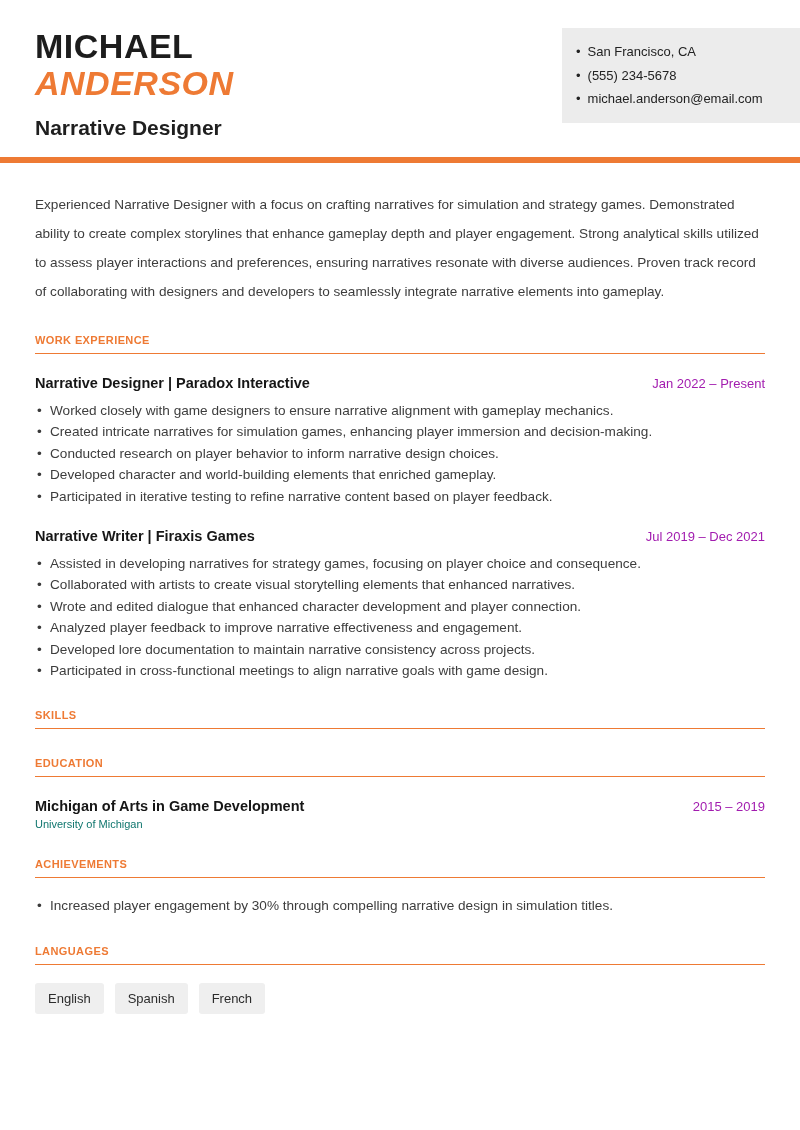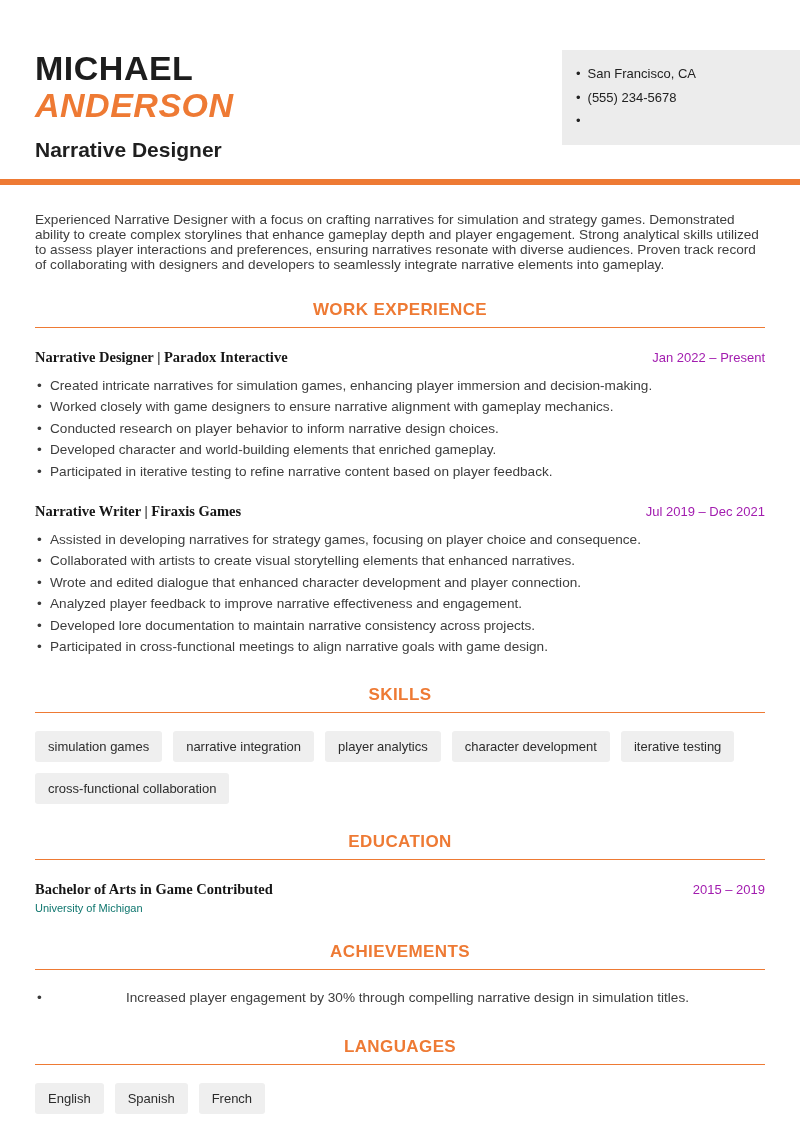--- a/index.html
+++ b/index.html
@@ -9,45 +9,45 @@
     --chipbg:#efefef;
     --cardbg:#ececec;
   }
   *{margin:0;padding:0;box-sizing:border-box;}
   html,body{background:#fff;}
   body{
     width:800px;height:1130px;overflow:hidden;
     font-family:"Liberation Sans", sans-serif;
     color:var(--body);
   }
-  .page{width:800px;height:990px;position:relative;background:#fff;margin-top:22px;}
+  .page{width:800px;height:990px;position:relative;background:#fff;}
 
   
   .header{display:flex;justify-content:space-between;align-items:flex-start;padding:28px 0 0 35px;}
   .name{font-size:34px;line-height:37px;font-weight:800;letter-spacing:.5px;color:var(--ink);}
   .name .last{display:block;color:var(--accent);font-style:italic;}
   .job-title{margin-top:14px;font-size:21px;color:#1f1f1f;font-weight:bold;}
   .contact{background:var(--cardbg);width:238px;padding:12px 16px 12px 14px;}
   .contact ul{list-style:none;}
   .contact li{font-size:13px;line-height:23.5px;color:#222;display:flex;align-items:baseline;}
   .contact .dot{margin-right:7px;font-size:13px;color:#222;}
   .accent-bar{margin-top:17px;width:800px;height:6px;background:var(--accent);}
 
   
   .content{padding:0 35px 30px 35px;}
-  .summary{margin-top:27px;font-size:13.6px;line-height:15px;color:var(--body);}
+  .summary{margin-top:27px;font-size:13.6px;line-height:29px;color:var(--body);}
 
   .sec-heading{
-    margin-top:28px;font-size:17px;font-weight:bold;color:var(--accent);
-    letter-spacing:.4px;padding-bottom:7px;border-bottom:1px solid var(--accent);text-align:center;
+    margin-top:28px;font-size:11px;font-weight:bold;color:var(--accent);
+    letter-spacing:.4px;padding-bottom:7px;border-bottom:1px solid var(--accent);
   }
 
   .row{display:flex;justify-content:space-between;align-items:baseline;}
   .entry{margin-top:21px;}
-  .entry-title{font-size:14.5px;font-weight:bold;color:#161616;font-family:Liberation Serif, serif;}
+  .entry-title{font-size:14.5px;font-weight:bold;color:#161616;}
   .dates{font-size:13px;color:#a21caf;white-space:nowrap;}
 
   ul.bullets{list-style:none;margin-top:9px;}
   ul.bullets li{
     position:relative;padding-left:15px;font-size:13.6px;line-height:21.4px;color:var(--body);
   }
   ul.bullets li::before{content:"•";position:absolute;left:2px;color:#3a3a3a;}
 
   .tags{margin-top:18px;display:flex;flex-wrap:wrap;gap:11px 11px;}
   .tag{
@@ -75,42 +75,43 @@
         <li>
             <span class="dot">•</span>
             <span>San Francisco, CA</span>
           </li>
         <li>
             <span class="dot">•</span>
             <span>(555) 234-5678</span>
           </li>
         <li>
             <span class="dot">•</span>
+            <span>michael.anderson@email.com</span>
           </li>
       </ul>
     </aside>
   </header>
 
   <div class="accent-bar"></div>
 
   <main class="content">
 
     <p class="summary">Experienced Narrative Designer with a focus on crafting narratives for simulation and strategy games. Demonstrated ability to create complex storylines that enhance gameplay depth and player engagement. Strong analytical skills utilized to assess player interactions and preferences, ensuring narratives resonate with diverse audiences. Proven track record of collaborating with designers and developers to seamlessly integrate narrative elements into gameplay.</p>
 
     <section>
       <h2 class="sec-heading">WORK EXPERIENCE</h2>
 
       <article class="entry">
         <div class="row">
           <h3 class="entry-title">Narrative Designer | Paradox Interactive</h3>
           <span class="dates">Jan 2022 – Present</span>
         </div>
         <ul class="bullets">
+          <li>Worked closely with game designers to ensure narrative alignment with gameplay mechanics.</li>
           <li>Created intricate narratives for simulation games, enhancing player immersion and decision-making.</li>
-          <li>Worked closely with game designers to ensure narrative alignment with gameplay mechanics.</li>
           <li>Conducted research on player behavior to inform narrative design choices.</li>
           <li>Developed character and world-building elements that enriched gameplay.</li>
           <li>Participated in iterative testing to refine narrative content based on player feedback.</li>
         </ul>
       </article>
 
       <article class="entry">
         <div class="row">
           <h3 class="entry-title">Narrative Writer | Firaxis Games</h3>
           <span class="dates">Jul 2019 – Dec 2021</span>
@@ -121,44 +122,36 @@
           <li>Wrote and edited dialogue that enhanced character development and player connection.</li>
           <li>Analyzed player feedback to improve narrative effectiveness and engagement.</li>
           <li>Developed lore documentation to maintain narrative consistency across projects.</li>
           <li>Participated in cross-functional meetings to align narrative goals with game design.</li>
         </ul>
       </article>
     </section>
 
     <section>
       <h2 class="sec-heading">SKILLS</h2>
-      <div class="tags">
-        <span class="tag">simulation games</span>
-        <span class="tag">narrative integration</span>
-        <span class="tag">player analytics</span>
-        <span class="tag">character development</span>
-        <span class="tag">iterative testing</span>
-        <span class="tag">cross-functional collaboration</span>
-      </div>
     </section>
 
     <section>
       <h2 class="sec-heading">EDUCATION</h2>
       <div class="entry">
         <div class="row">
-          <h3 class="entry-title">Bachelor of Arts in Game Contributed</h3>
+          <h3 class="entry-title">Michigan of Arts in Game Development</h3>
           <span class="dates">2015 – 2019</span>
         </div>
         <div class="school">University of Michigan</div>
       </div>
     </section>
 
     <section>
       <h2 class="sec-heading">ACHIEVEMENTS</h2>
-      <ul class="bullets" style="margin-top:17px;text-align:center;">
+      <ul class="bullets" style="margin-top:17px;">
         <li>Increased player engagement by 30% through compelling narrative design in simulation titles.</li>
       </ul>
     </section>
 
     <section>
       <h2 class="sec-heading">LANGUAGES</h2>
       <div class="tags">
         <span class="tag">English</span>
         <span class="tag">Spanish</span>
         <span class="tag">French</span>

